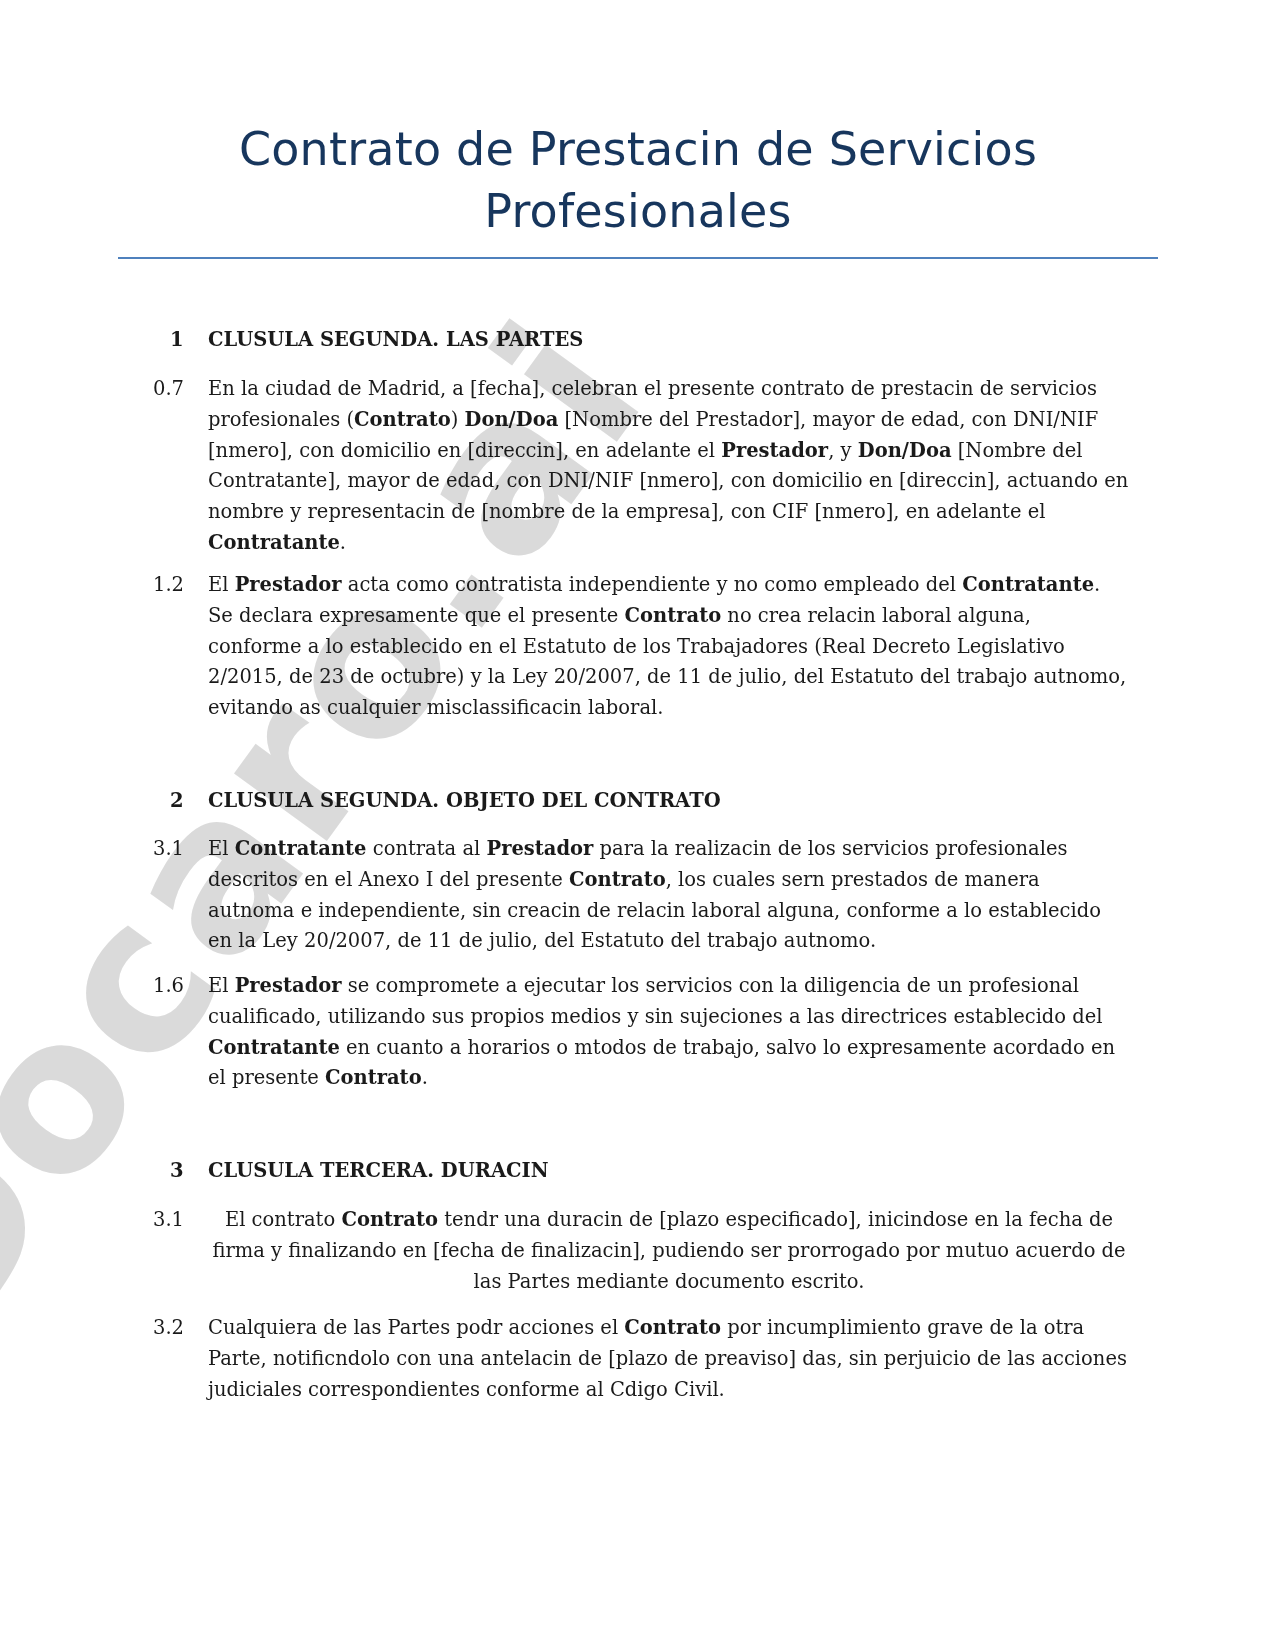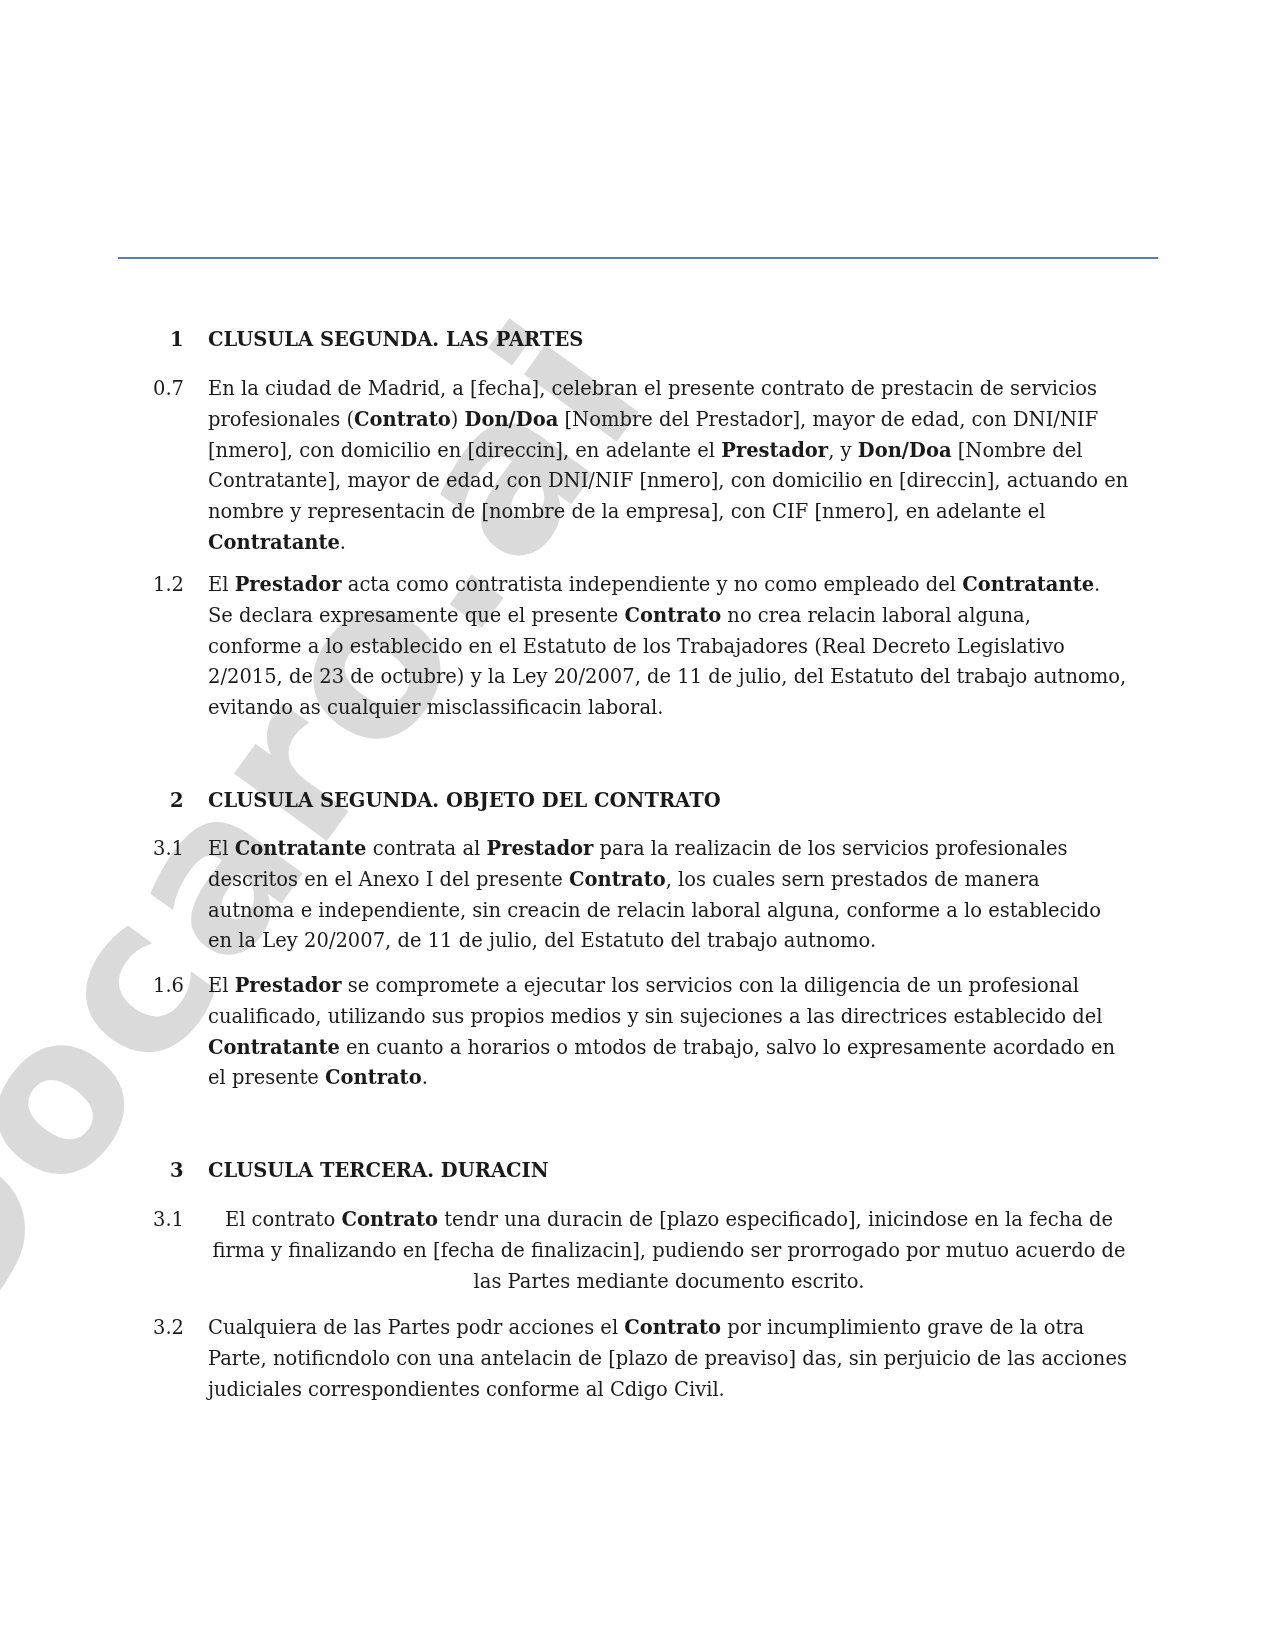--- a/index.html
+++ b/index.html
@@ -40,20 +40,24 @@
   .clause .num { position: absolute; left: 3px; top: 0; }
   .clause .body { margin-left: 58px; }
   .clause b { font-weight: bold; }
 </style>
 </head>
 <body>
 
 <div class="page">
   <div class="watermark">Docaro.ai</div>
 
+  <div class="title">
+    <div>Contrato de Prestacin de Servicios</div>
+    <div>Profesionales</div>
+  </div>
   <div class="title-rule"></div>
 
   <div class="content">
 
     <div class="heading" style="top:325px;">
       <span class="num">1</span>
       <span class="txt">CLUSULA SEGUNDA. LAS PARTES</span>
     </div>
     <div class="clause" style="top:374px;">
       <span class="num">0.7</span>

